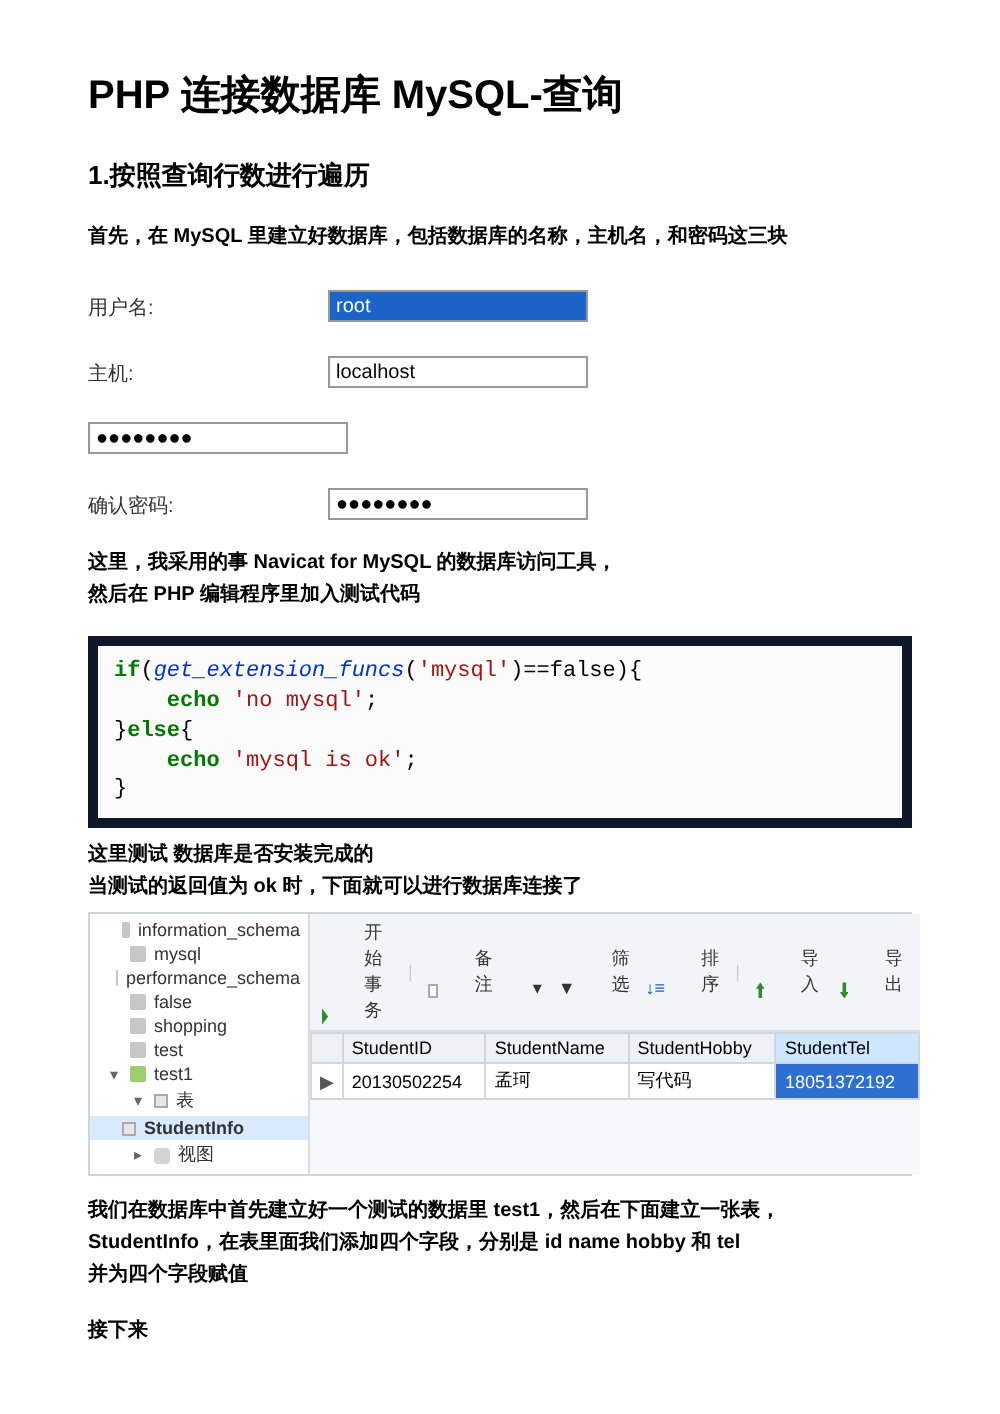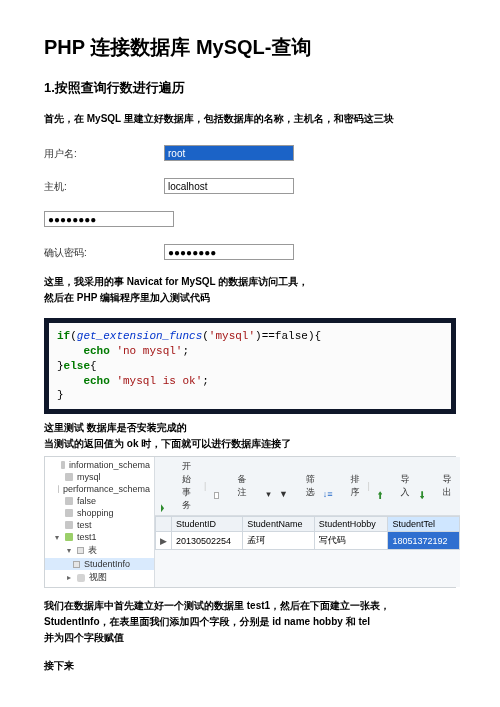--- a/index.html
+++ b/index.html
@@ -58,21 +58,21 @@
     padding: 2px 0;
     background: #fff;
   }
   .tree-item {
     display: flex; align-items: center; gap: 4px;
     padding: 1px 4px 1px 8px;
     font-size: 9px; color: #333;
     white-space: nowrap; overflow: hidden;
   }
   .tree-item.sub { padding-left: 20px; }
-  .tree-item.sub2 { padding-left: 28px; }
+  .tree-item.sub2 { padding-left: 16px; font-weight: bold; }
   .tree-item.selected { background: #d9eafd; }
   .tree-ico { width: 8px; height: 8px; display: inline-block; }
   .ico-db { background: #9bcf6a; border-radius: 1px; }
   .ico-db-g { background: #c7c7c7; border-radius: 1px; }
   .ico-tbl { background: #e6e6e6; border: 1px solid #aaa; width:7px; height:7px; }
   .ico-view { background: #d4d4d4; border-radius: 2px; }
   .nav-exp { width: 8px; text-align: center; color: #666; font-size:8px; }
 
   .nav-main { flex: 1; background: #f6f8fa; }
   .toolbar {

